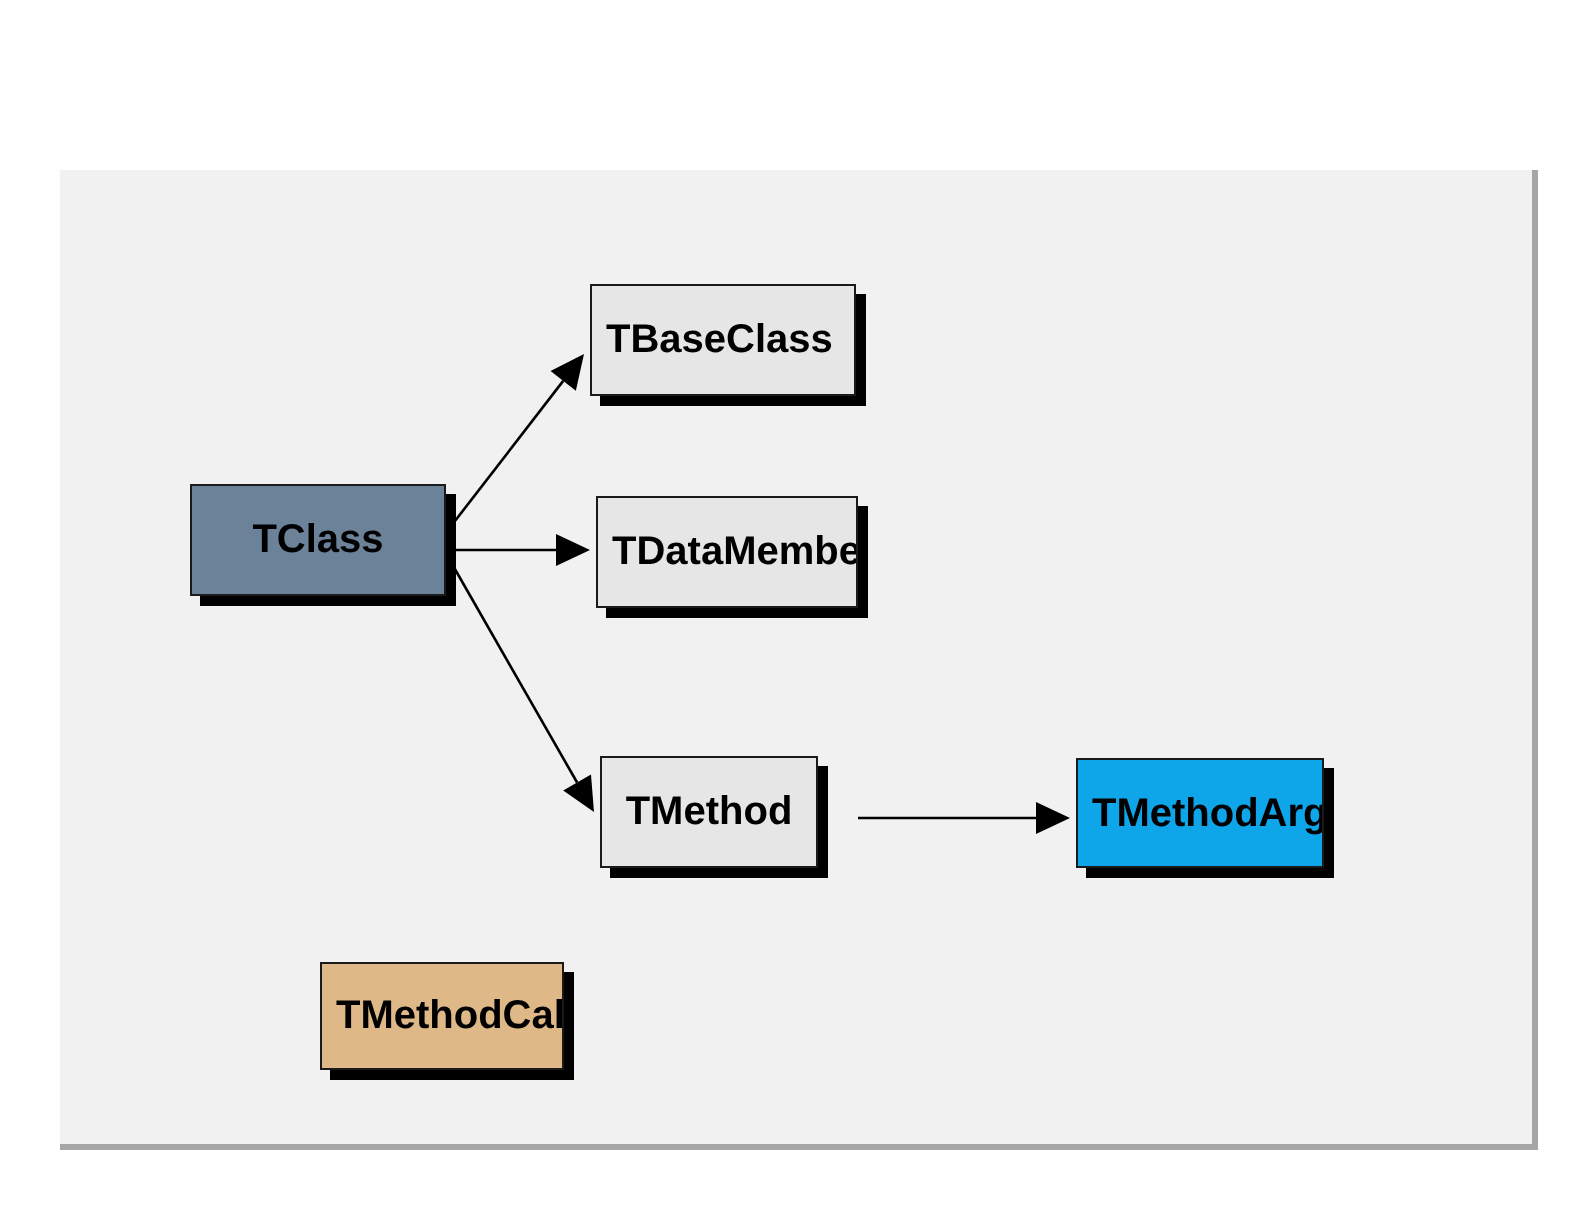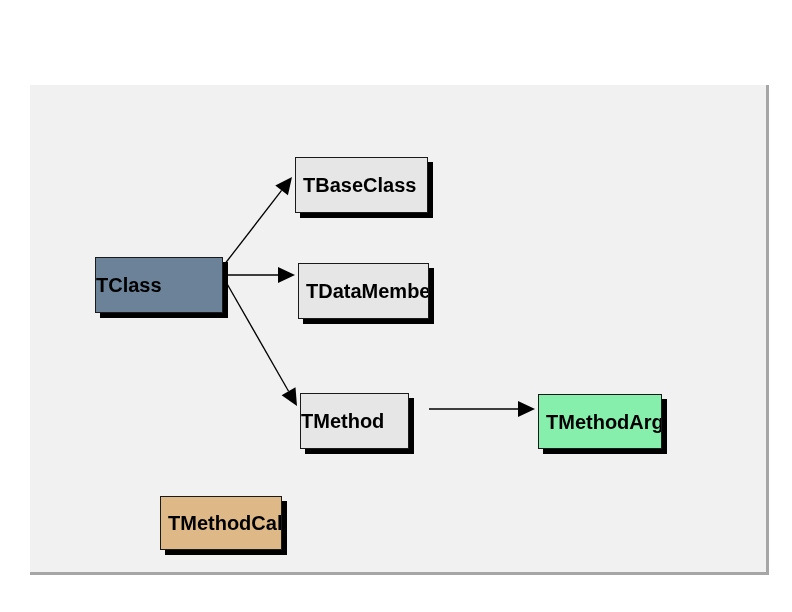--- a/index.html
+++ b/index.html
@@ -38,38 +38,38 @@
   
   .node {
     position: absolute;
     box-sizing: border-box;
     border: 1px solid #1a1a1a;
     box-shadow: 5px 5px 0 0 #000000;
     display: flex;
     align-items: center;
     overflow: hidden;
     white-space: nowrap;
-    margin-top: 15px;
   }
   .node .label {
     font-size: 20px;
     font-weight: bold;
     color: #000000;
     letter-spacing: 0px;
     line-height: 1;
   }
   .node.center .label {
     width: 100%;
+    text-align: center;
   }
   .node.leftpad .label {
     padding-left: 7px;
   }
   .fill-gray   { background: #e6e6e6; }
   .fill-slate  { background: #6b8299; }
-  .fill-tan    { background: #86efac; }
+  .fill-tan    { background: #0ea5e9; }
   .fill-wheat  { background: #deb887; }
 </style>
 </head>
 <body>
 
 <div id="root">
   <div id="canvas">
 
     <svg id="edges" viewBox="0 0 736 487" width="736" height="487">
         <g>

